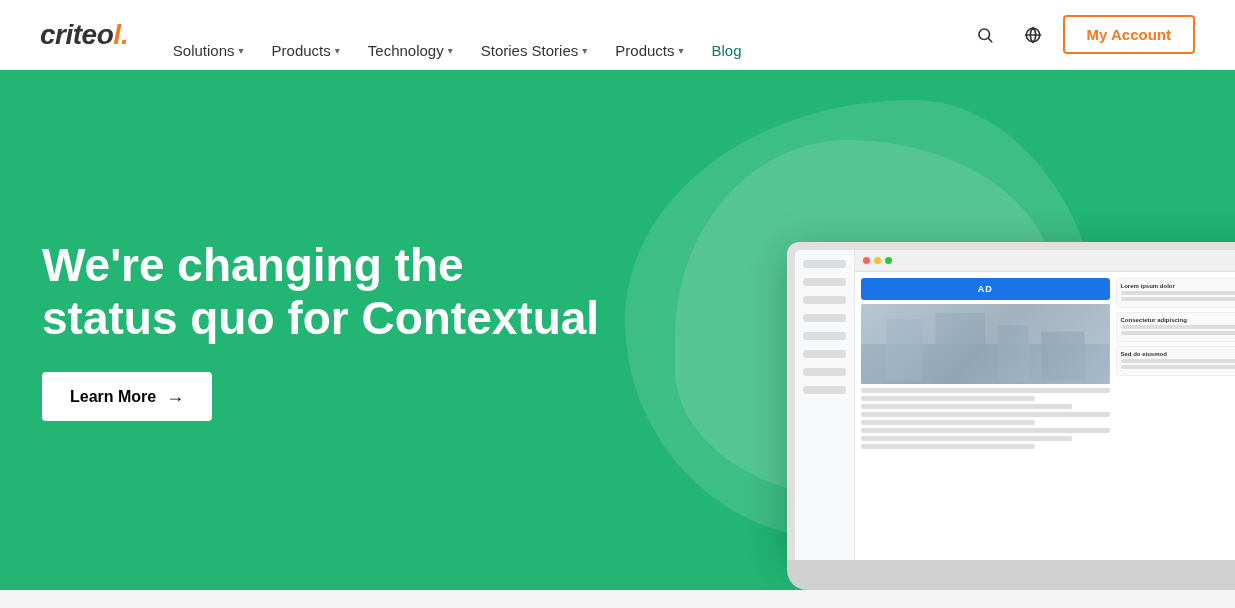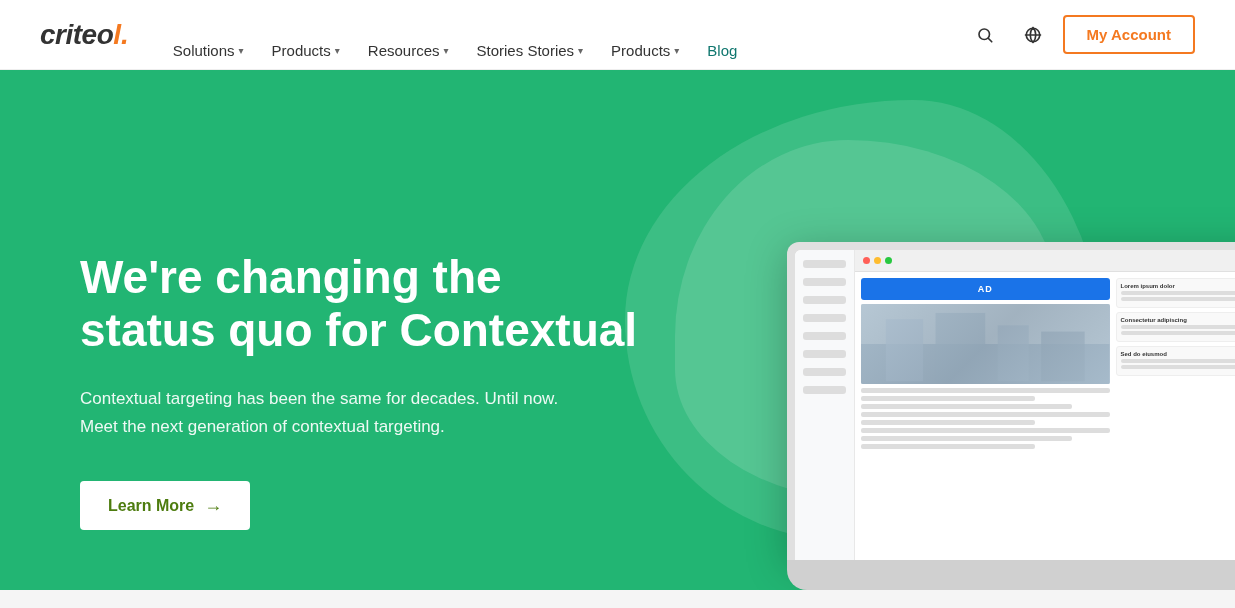--- a/index.html
+++ b/index.html
@@ -100,22 +100,22 @@
       cursor: pointer;
     }
 
     
     .hero {
       background: #22b573;
       min-height: 520px;
       position: relative;
       overflow: hidden;
       display: flex;
-      align-items: flex-end;
-      padding: 60px 80px 60px 80px;
+      align-items: center;
+      padding: 60px 80px 60px 42px;
     }
     .hero-bg-blob {
       position: absolute;
       right: 80px;
       top: 20px;
       width: 560px;
       height: 480px;
     }
     .blob-outer {
       position: absolute;
@@ -153,21 +153,21 @@
       line-height: 1.65;
       margin-bottom: 40px;
       max-width: 480px;
     }
     .btn-learn {
       display: inline-flex;
       align-items: center;
       gap: 10px;
       padding: 14px 28px;
       background: #fff;
-      color: #4d7c0f;
+      color: #000000;
       font-size: 16px;
       font-weight: 700;
       border-radius: 4px;
       cursor: pointer;
       border: none;
       text-decoration: none;
     }
     .btn-learn .arrow { font-size: 18px; }
 
     
@@ -312,21 +312,21 @@
   <div class="nav-links">
     <div class="nav-item">
       <span>Solutions</span>
       <span class="chevron">▾</span>
     </div>
     <div class="nav-item">
       <span>Products</span>
       <span class="chevron">▾</span>
     </div>
     <div class="nav-item">
-      <span>Resources</span>
+      <span>Technology</span>
       <span class="chevron">▾</span>
     </div>
     <div class="nav-item">
       <span>Stories Stories</span>
       <span class="chevron">▾</span>
     </div>
     <div class="nav-item">
       <span>Products</span>
       <span class="chevron">▾</span>
     </div>
@@ -353,21 +353,20 @@
 
 <section class="hero">
 
   <div class="hero-bg-blob">
     <div class="blob-outer"></div>
     <div class="blob-inner"></div>
   </div>
 
   <div class="hero-content">
     <h1 class="hero-title">We're changing the status quo for Contextual</h1>
-    <p class="hero-desc">Contextual targeting has been the same for decades. Until now. Meet the next generation of contextual targeting.</p>
     <a class="btn-learn" href="#">
       <span>Learn More</span>
       <span class="arrow">→</span>
     </a>
   </div>
 
   <div class="laptop-wrapper">
     <div class="laptop-screen-outer">
       <div class="laptop-screen-inner">
 

